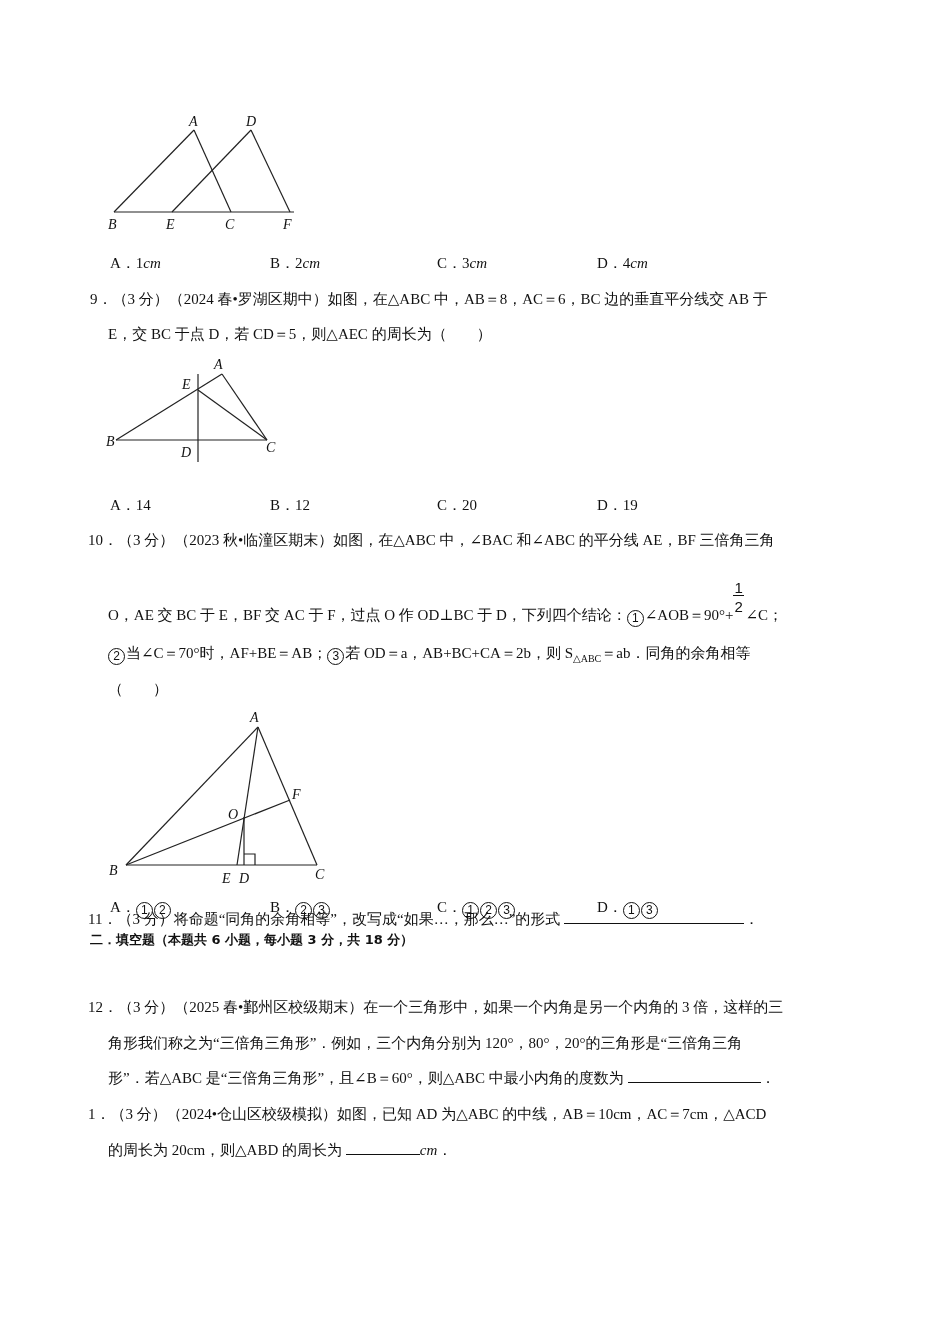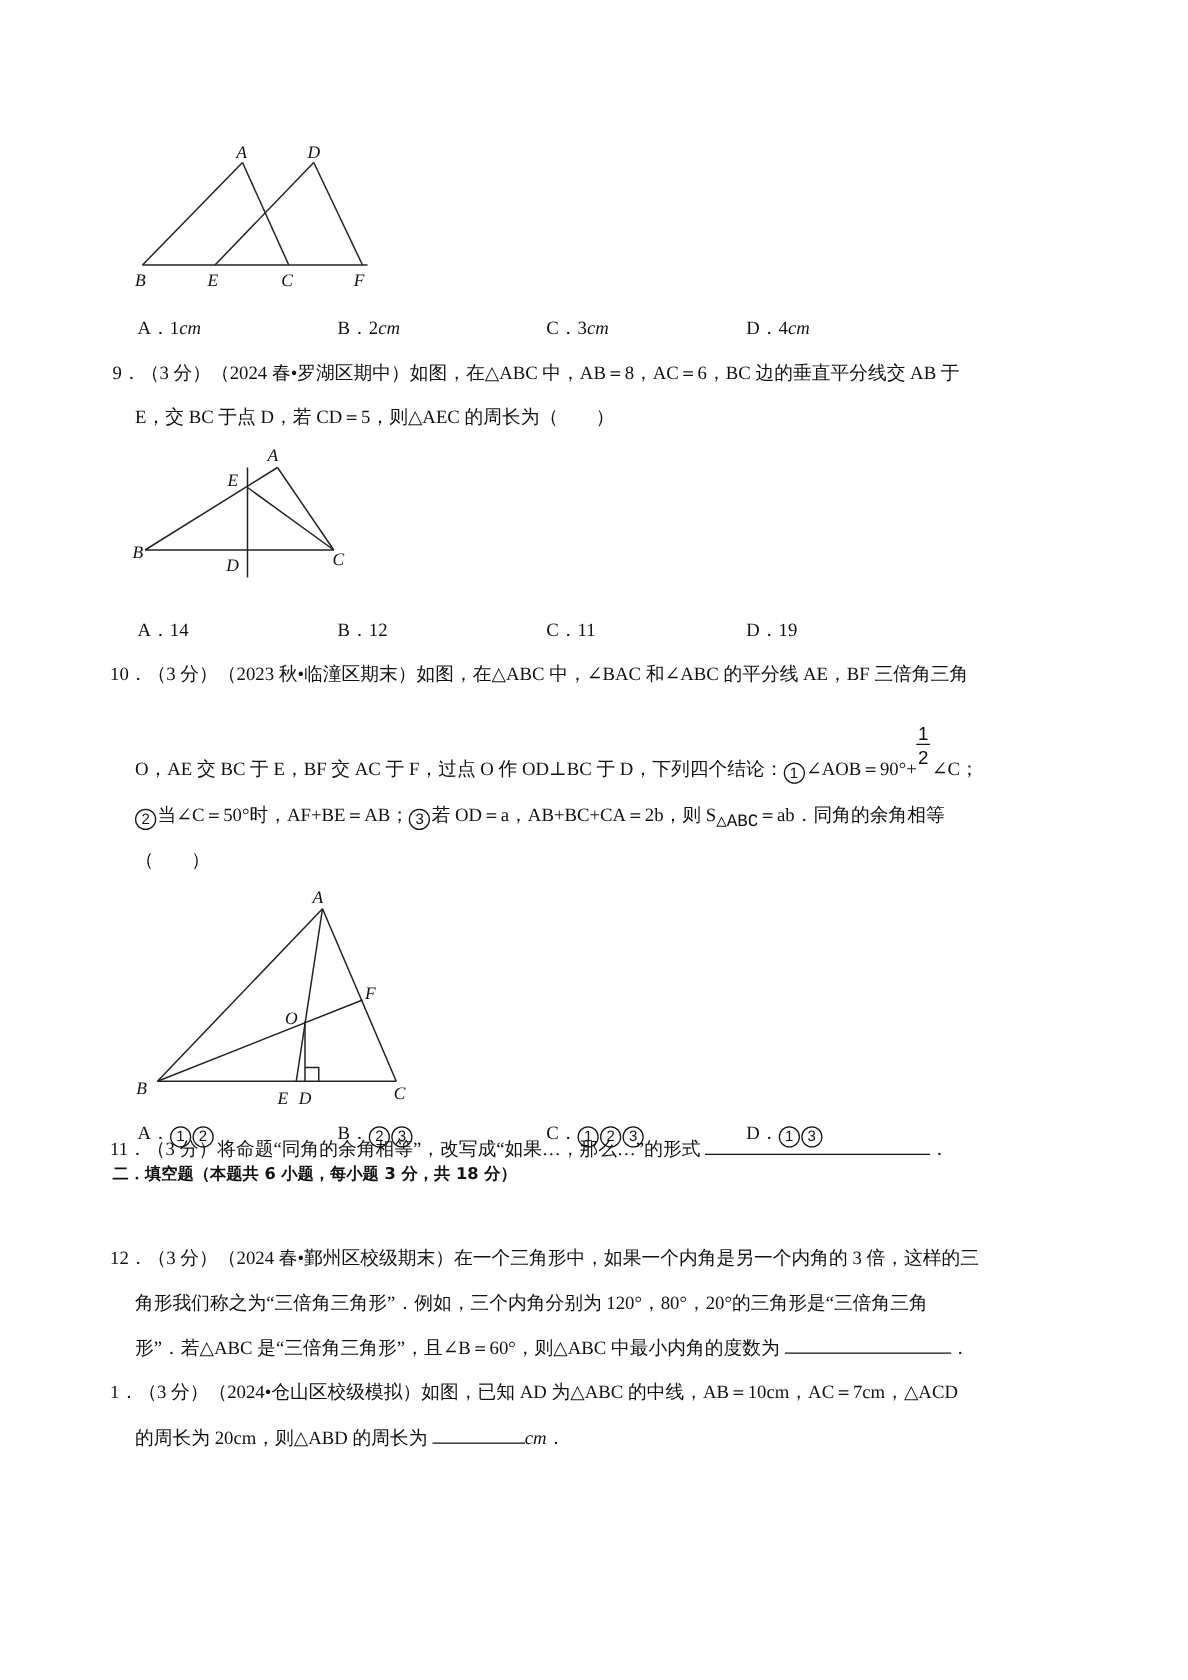--- a/index.html
+++ b/index.html
@@ -11,21 +11,21 @@
   i, .it { }
   .blank { display: inline-block; border-bottom: 1px solid #111; height: 14px; vertical-align: baseline; }
   .sec { font-family: "DejaVu Sans", "Liberation Sans", sans-serif; font-weight: bold; font-size: 13px; }
   .circ { display: inline-block; width: 15px; height: 15px; border: 1px solid #111; border-radius: 50%;
           text-align: center; line-height: 15px; font-size: 12px; font-family: "Liberation Sans", sans-serif;
           margin-right: 1px; vertical-align: -2px; }
   .frac { display: inline-block; position: relative; width: 12px; height: 20px; }
   .frac .num { position: absolute; left: 1px; top: -22px; font-family: "Liberation Sans", sans-serif; font-size: 15px; }
   .frac .bar { position: absolute; left: 0; top: -5px; width: 11px; border-top: 1px solid #111; }
   .frac .den { position: absolute; left: 1px; top: -3px; font-family: "Liberation Sans", sans-serif; font-size: 15px; }
-  sub { font-size: 14px; font-family: Liberation Mono, monospace; }
+  sub { font-size: 10px; }
   svg text { font-family: "Liberation Serif", serif; font-style: italic; font-size: 14px; fill: #111; }
 </style>
 </head>
 <body>
 
 <svg class="abs" style="left:100px;top:105px" width="220" height="130" viewBox="0 0 220 130">
   <g stroke="#222" stroke-width="1.2" fill="none">
     <line x1="14" y1="107" x2="194" y2="107"></line>
     <line x1="14" y1="107" x2="94" y2="25"></line>
     <line x1="94" y1="25" x2="131" y2="107"></line>
@@ -75,34 +75,34 @@
   <text x="166" y="100">C</text>
 </svg>
 
 <div class="opt" style="left:110px;top:495px">
   <span>A．</span><span>14</span>
 </div>
 <div class="opt" style="left:270px;top:495px">
   <span>B．</span><span>12</span>
 </div>
 <div class="opt" style="left:437px;top:495px">
-  <span>C．</span><span>11</span>
+  <span>C．</span><span>20</span>
 </div>
 <div class="opt" style="left:597px;top:495px">
   <span>D．</span><span>19</span>
 </div>
 
 <div class="line" style="left:88px;top:530px">
   <span>10．</span><span>（3 分）</span><span>（2023 秋•临潼区期末）</span><span>如图，在△ABC 中，∠BAC 和∠ABC 的平分线 AE，BF 三倍角三角</span>
 </div>
 <div class="line" style="left:108px;top:600px">
   <span>O，AE 交 BC 于 E，BF 交 AC 于 F，过点 O 作 OD⊥BC 于 D，下列四个结论：</span><span class="circ">1</span><span>∠AOB＝90°+</span><span class="frac"><span class="num">1</span><span class="bar"></span><span class="den">2</span></span><span>∠C；</span>
 </div>
 <div class="line" style="left:108px;top:643px">
-  <span class="circ">2</span><span>当∠C＝50°时，AF+BE＝AB；</span><span class="circ">3</span><span>若 OD＝a，AB+BC+CA＝2b，则 S</span><sub>△ABC</sub><span>＝ab．同角的余角相等</span>
+  <span class="circ">2</span><span>当∠C＝70°时，AF+BE＝AB；</span><span class="circ">3</span><span>若 OD＝a，AB+BC+CA＝2b，则 S</span><sub>△ABC</sub><span>＝ab．同角的余角相等</span>
 </div>
 <div class="line" style="left:108px;top:679px">
   <span>（　　）</span>
 </div>
 
 <svg class="abs" style="left:100px;top:703px" width="240" height="185" viewBox="0 0 240 185">
   <g stroke="#222" stroke-width="1.2" fill="none">
     <line x1="26" y1="162" x2="217" y2="162"></line>
     <line x1="26" y1="162" x2="158" y2="24"></line>
     <line x1="158" y1="24" x2="217" y2="162"></line>
@@ -134,21 +134,21 @@
 </div>
 
 <div class="line sec" style="left:90px;top:930px">二．填空题（本题共 6 小题，每小题 3 分，共 18 分）</div>
 
 <div class="line" style="left:88px;top:909px">
   <span>11．</span><span>（3 分）</span><span>将命题“同角的余角相等”，改写成“如果…，那么…”的形式</span>
   <span class="blank" style="width:180px"></span><span>．</span>
 </div>
 
 <div class="line" style="left:88px;top:997px">
-  <span>12．</span><span>（3 分）</span><span>（2024 春•鄞州区校级期末）</span><span>在一个三角形中，如果一个内角是另一个内角的 3 倍，这样的三</span>
+  <span>12．</span><span>（3 分）</span><span>（2025 春•鄞州区校级期末）</span><span>在一个三角形中，如果一个内角是另一个内角的 3 倍，这样的三</span>
 </div>
 <div class="line" style="left:108px;top:1033px">
   <span>角形我们称之为“三倍角三角形”．例如，三个内角分别为 120°，80°，20°的三角形是“三倍角三角</span>
 </div>
 <div class="line" style="left:108px;top:1068px">
   <span>形”．若△ABC 是“三倍角三角形”，且∠B＝60°，则△ABC 中最小内角的度数为</span>
   <span class="blank" style="width:133px"></span><span>．</span>
 </div>
 
 <div class="line" style="left:88px;top:1104px">

